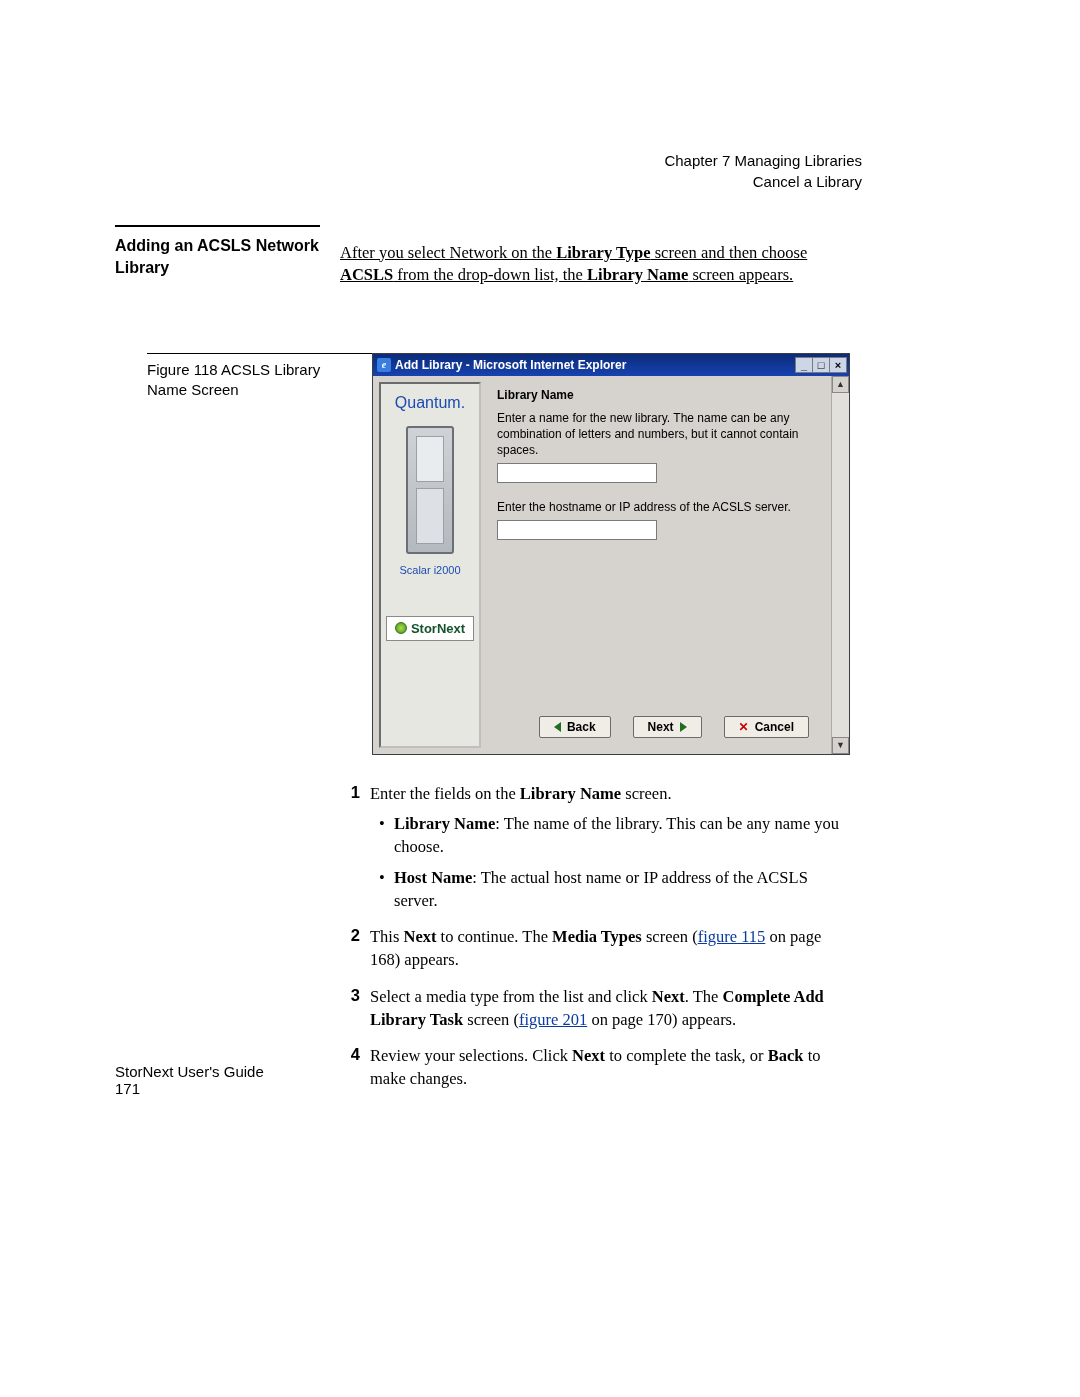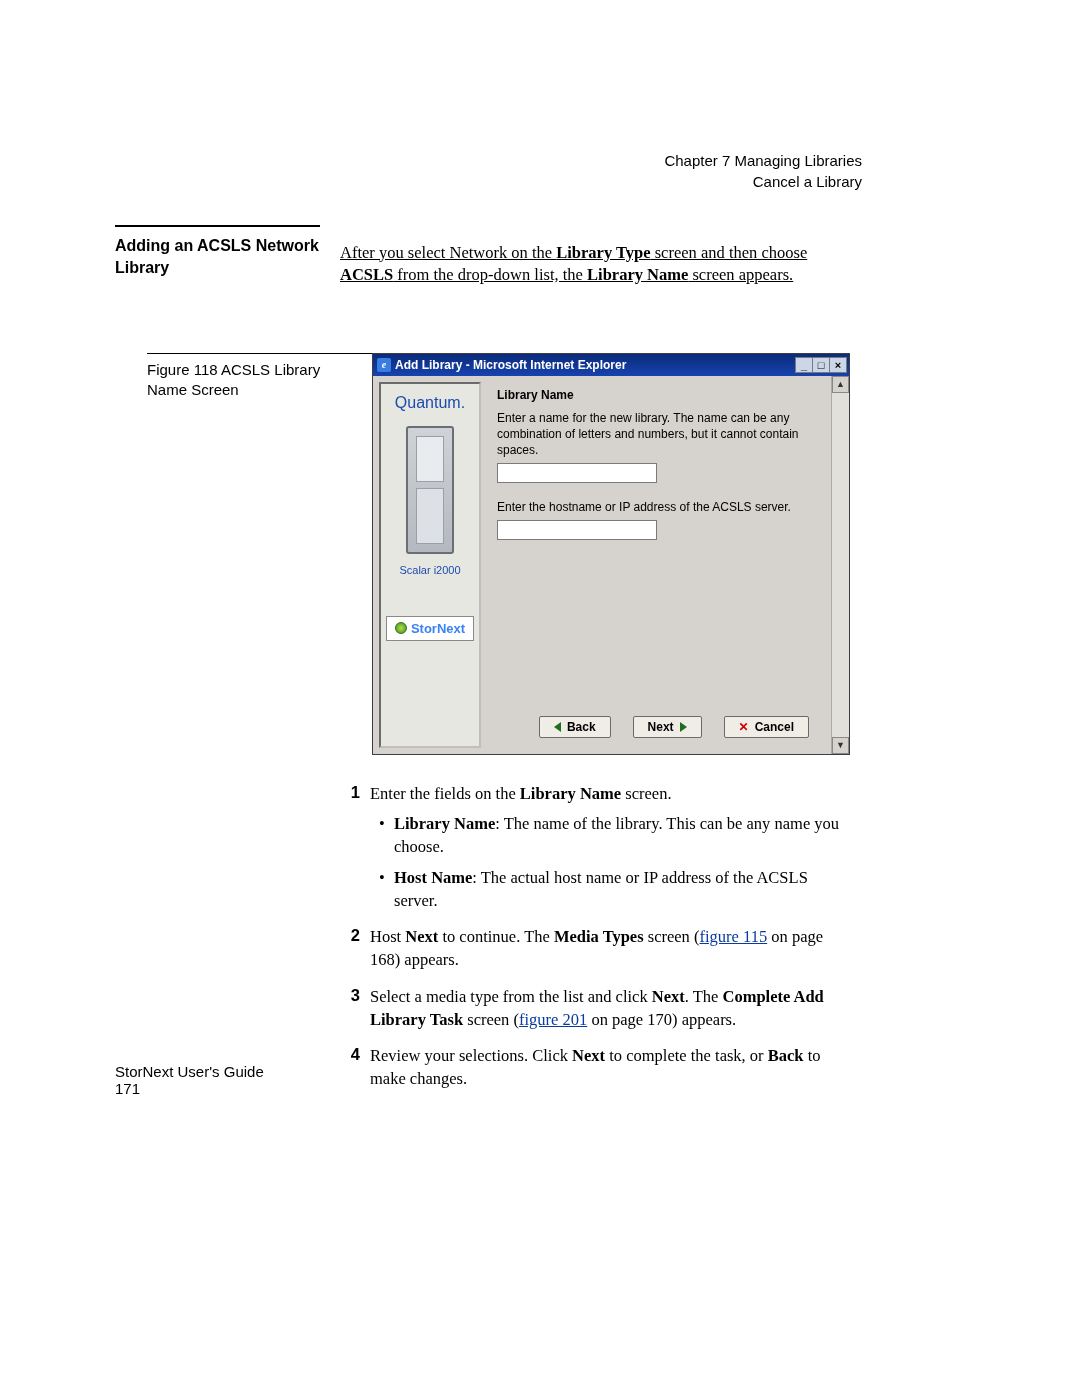--- a/index.html
+++ b/index.html
@@ -145,21 +145,21 @@
     content:""; position:absolute; top:8px; left:8px; right:8px; height:44px;
     background:#e9ecef; border:1px solid #9aa0a6;
   }
   .library-img::after {
     content:""; position:absolute; top:60px; left:8px; right:8px; bottom:8px;
     background:#dde1e5; border:1px solid #9aa0a6;
   }
   .model-label { font-size:11px; color:#1a4bb0; margin-bottom:40px; }
   .stornext-badge {
     width: 88px; padding:4px 0; border:1px solid #8a8a8a; background:#fff;
-    font-size:13px; font-weight:bold; color:#3b82f6;
+    font-size:13px; font-weight:bold; color:#14532d;
     display:flex; align-items:center; justify-content:center; gap:4px;
   }
   .sn-dot { width:12px; height:12px; border-radius:50%; background:radial-gradient(#aee04b,#3d8f1a); border:1px solid #3b6f1a; }
   .form-pane {
     flex:1;
     background:#d6d3ce;
     margin:6px 4px 6px 0;
     font-family: Arial, Helvetica, sans-serif;
     font-size:12px;
     color:#000;
@@ -313,21 +313,21 @@
             <div class="sub">
               <div class="bul">•</div>
               <div><b>Host Name</b><span>: The actual host name or IP address of the ACSLS server.</span></div>
             </div>
           </div>
         </div>
 
         <div class="step">
           <div class="step-num">2</div>
           <div class="step-body">
-            <span>Host </span><b>Next</b><span> to continue. The </span><b>Media Types</b><span> screen (</span><span class="lnk">figure 115</span><span> on page 168) appears.</span>
+            <span>This </span><b>Next</b><span> to continue. The </span><b>Media Types</b><span> screen (</span><span class="lnk">figure 115</span><span> on page 168) appears.</span>
           </div>
         </div>
 
         <div class="step">
           <div class="step-num">3</div>
           <div class="step-body">
             <span>Select a media type from the list and click </span><b>Next</b><span>. The </span><b>Complete Add Library Task</b><span> screen (</span><span class="lnk">figure 201</span><span> on page 170) appears.</span>
           </div>
         </div>
 

